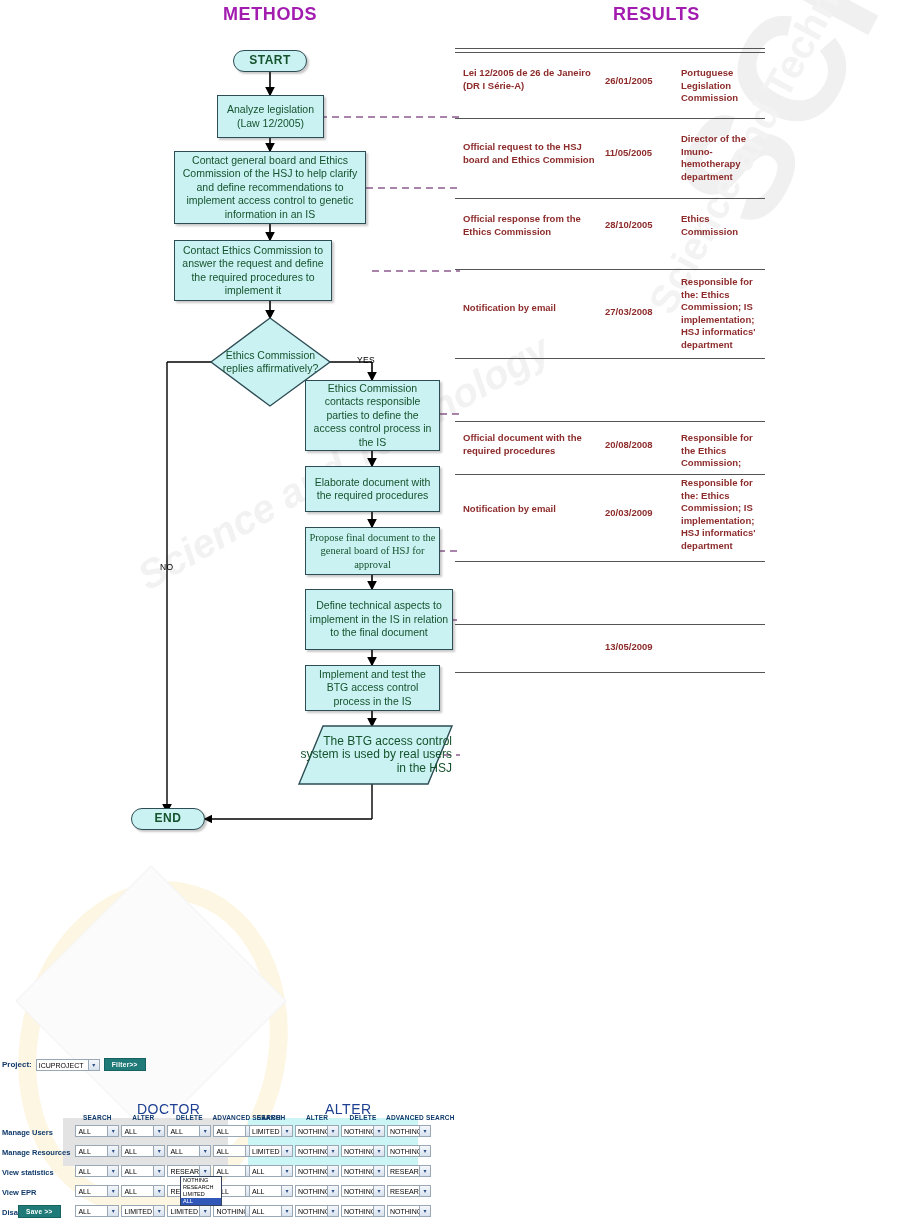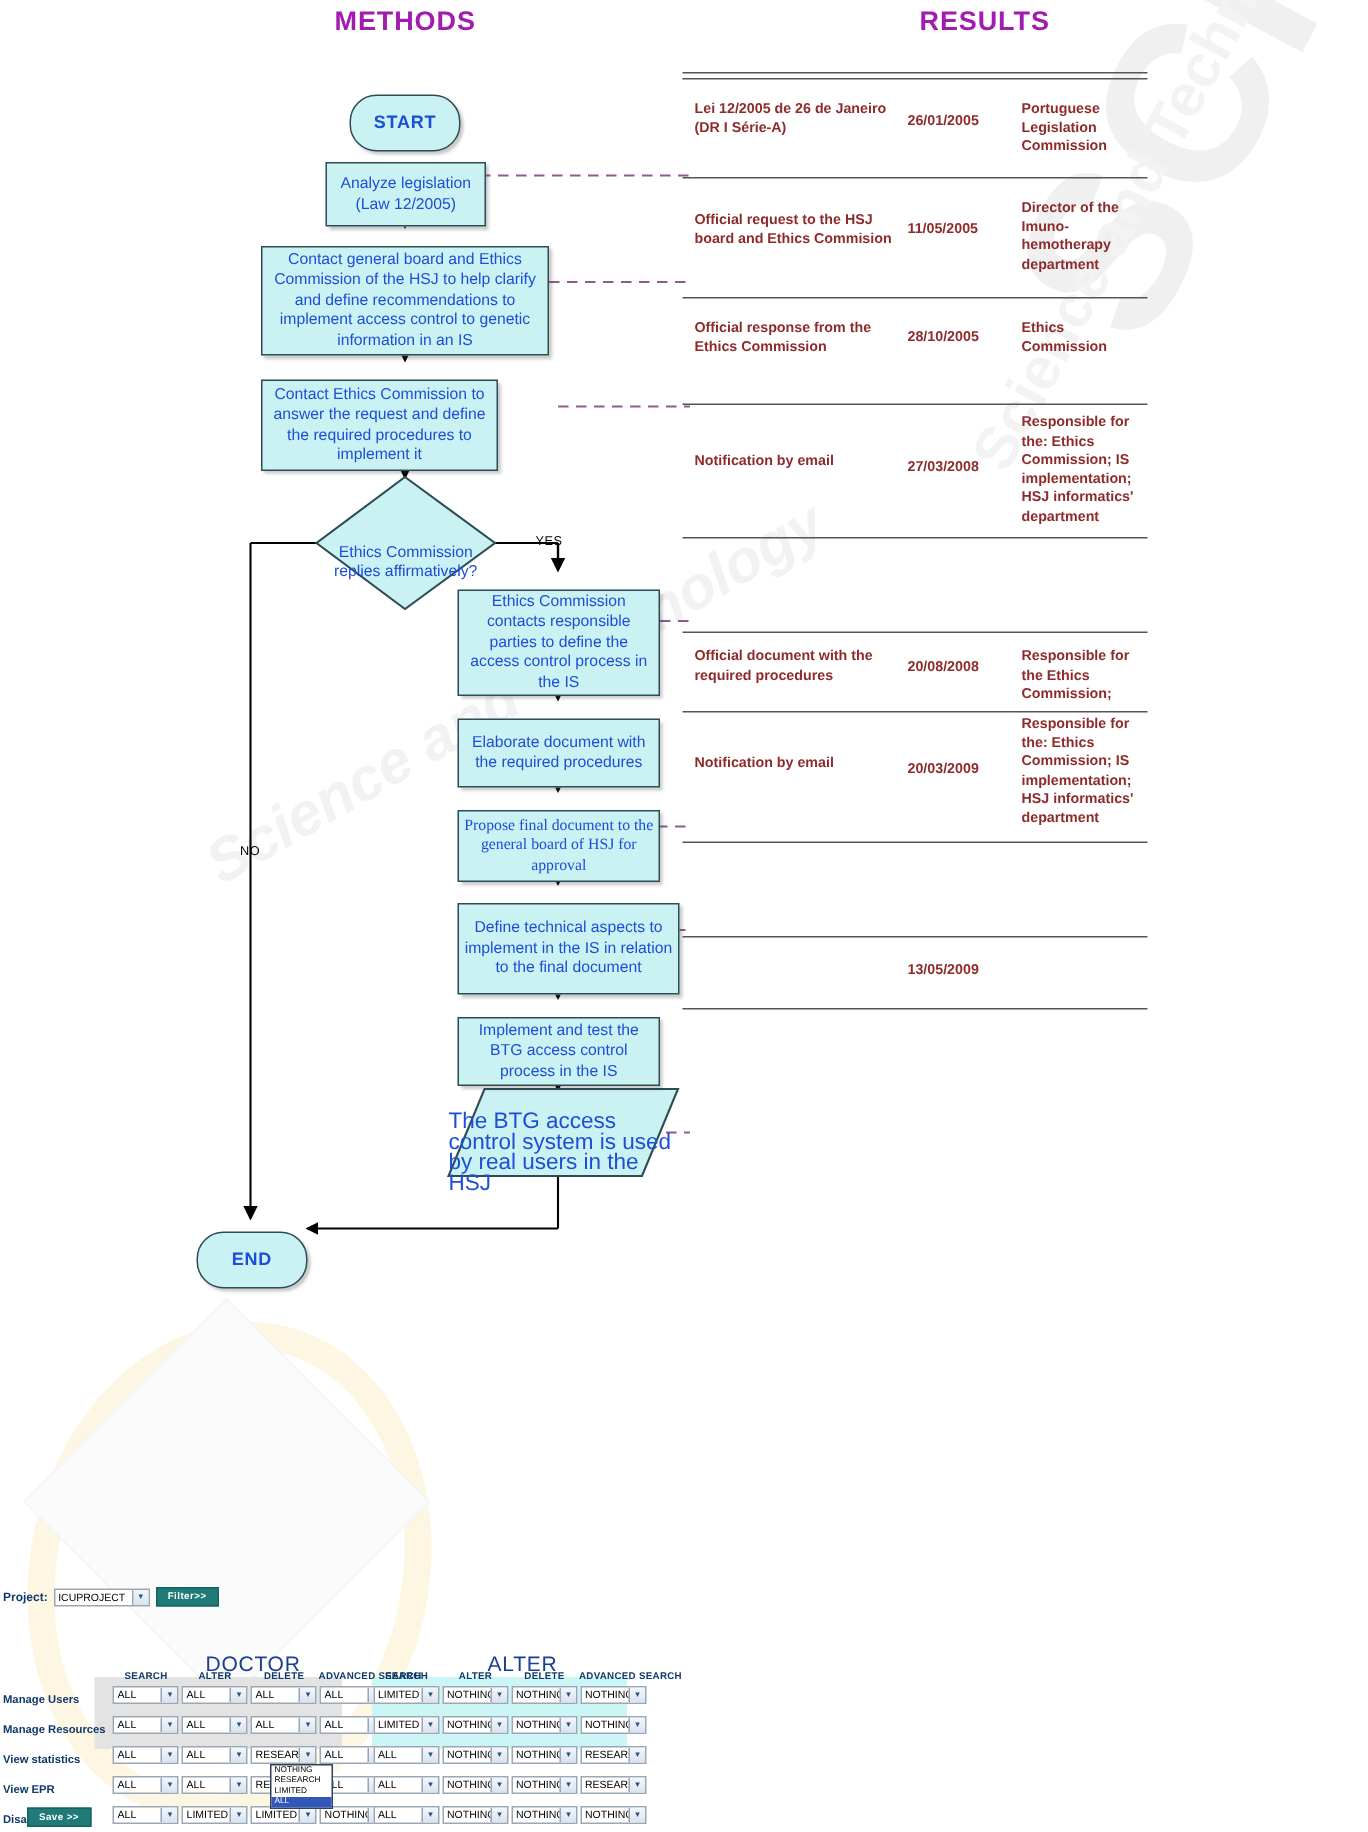--- a/index.html
+++ b/index.html
@@ -74,24 +74,23 @@
   #flowchart{position:absolute;left:0;top:0;width:460px;height:850px;}
   .node{
     position:absolute;
     background:#cbf2f2;
     border:1.4px solid #2d4d55;
     box-sizing:border-box;
     display:flex;align-items:center;justify-content:center;
     text-align:center;
     font-size:10.5px;
     line-height:13.5px;
-    color:#1d4ed8;
-    padding:18px 3px;
+    color:#14532d;
+    padding:2px 3px;
     box-shadow:2px 2px 2px rgba(60,60,60,.28);
-    margin-top:13px;
   }
   .node.terminal{
     border-radius:18px;
     font-weight:bold;
     font-size:12px;
     letter-spacing:.5px;
   }
   .node.diamond{
     background:transparent;border:none;box-shadow:none;
   }
@@ -99,21 +98,21 @@
     position:absolute;inset:0;
     display:flex;align-items:center;justify-content:center;
     text-align:center;font-size:10.5px;line-height:13px;
   }
   .node.parallelogram{
     background:transparent;border:none;box-shadow:none;
   }
   .para-label{
     position:absolute;inset:0;
     display:flex;align-items:center;justify-content:center;
-    text-align:left;font-size:15px;line-height:13.5px;
+    text-align:right;font-size:12px;line-height:13.5px;
   }
   .branch-label{
     position:absolute;font-size:8.5px;color:#000;letter-spacing:.3px;
   }
 
   
   #results{position:absolute;left:455px;top:48px;width:310px;}
   .res-head{position:relative;height:26px;}
   .res-head span{
     position:absolute;font-size:10px;font-weight:bold;color:#000;

